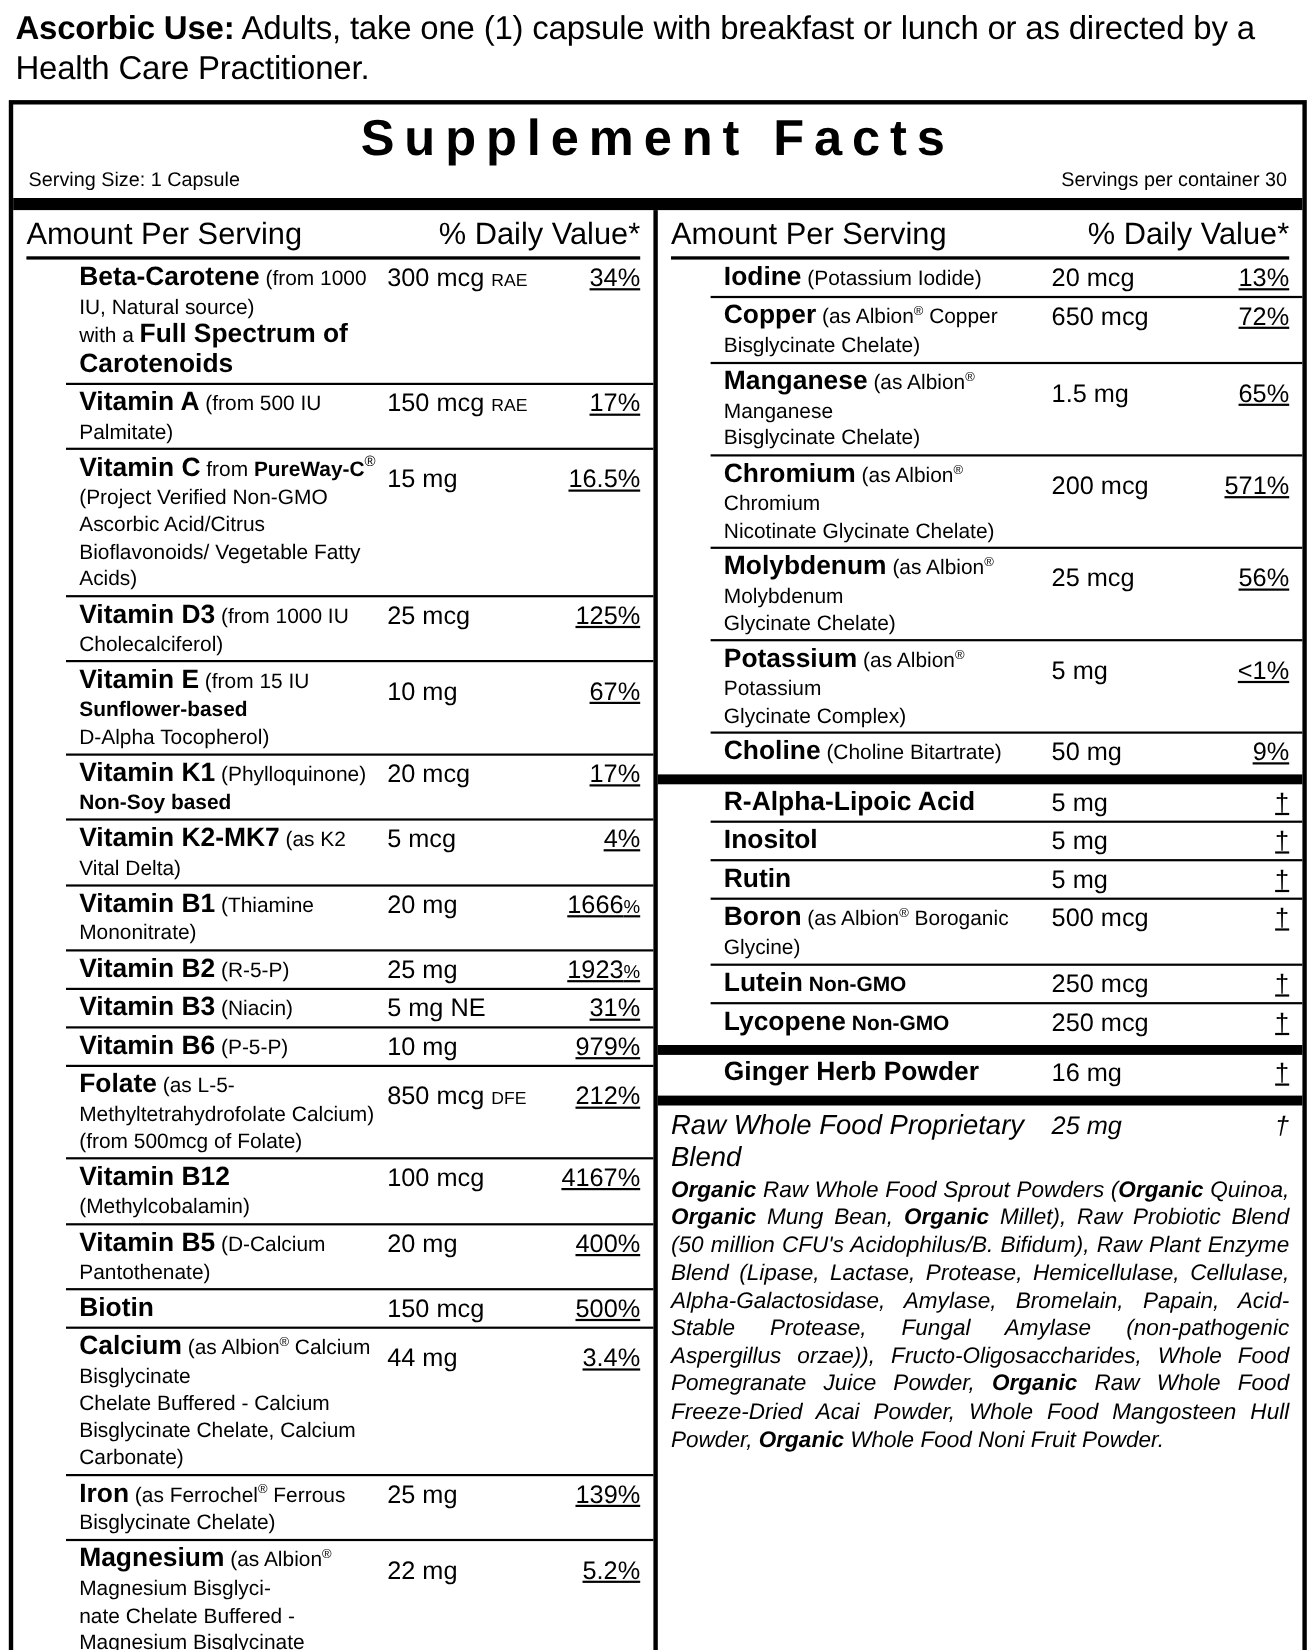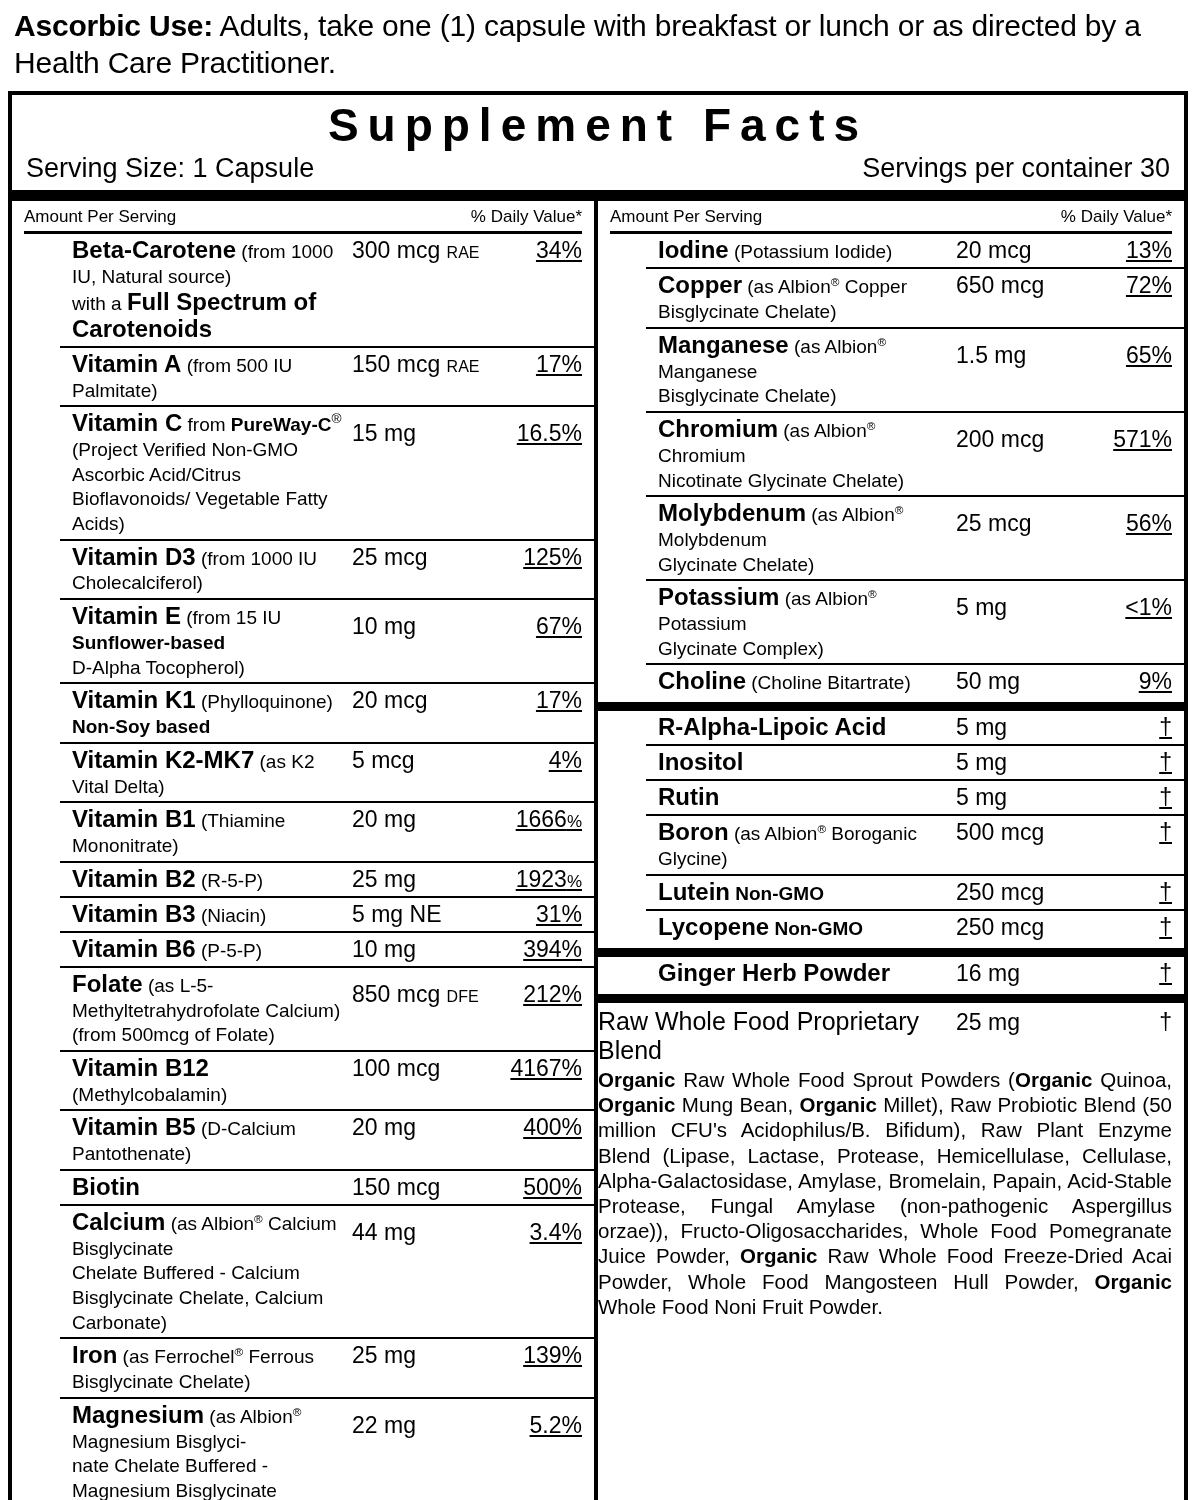--- a/index.html
+++ b/index.html
@@ -32,42 +32,42 @@
     text-align: center;
     font-size: 46px;
     font-weight: bold;
     letter-spacing: 9px;
     padding: 6px 0 2px 0;
     line-height: 1.05;
   }
   .serving-row {
     display: flex;
     justify-content: space-between;
-    font-size: 27px;
+    font-size: 18px;
     padding: 2px 14px 6px 14px;
   }
   .thickbar {
     height: 11px;
     background: #000;
     margin: 0;
   }
   .columns {
     display: flex;
     align-items: stretch;
   }
   .col {
     width: 50%;
     padding: 0 0 0 0;
   }
   .col.left { border-right: 4px solid #000; }
 
   .col-header {
     display: flex;
     justify-content: space-between;
-    font-size: 17px;
+    font-size: 28px;
     padding: 6px 12px 4px 12px;
   }
   .rule {
     border-top: 3px solid #000;
     margin: 0 12px;
   }
   .block-sep {
     height: 9px;
     background: #000;
     margin: 4px 0 0 0;
@@ -110,21 +110,22 @@
     white-space: nowrap;
     text-decoration: underline;
   }
   .row .dv .pct { font-size: 17px; }
   .row.tall .amt, .row.tall .dv { padding-top: 10px; }
 
   .col.right .row .amt { width: 130px; flex: 0 0 130px; text-align: left;}
   .col.right .row .dv { width: 86px; flex: 0 0 86px; }
 
   .blend {
-    padding: 4px 12px 6px 0;
+    padding: 4px 12px 6px 12px;
+    font-style: italic;
   }
   .blend-head {
     display: flex;
     align-items: baseline;
     font-size: 25px;
     padding-bottom: 2px;
   }
   .blend-head .nm { flex: 1 1 auto; }
   .blend-head .amt { width: 130px; flex: 0 0 130px; font-size: 23px;}
   .blend-head .dv { width: 86px; flex: 0 0 86px; text-align: right; font-size: 23px;}
@@ -208,21 +209,21 @@
               <div class="dv">1923<span class="pct">%</span></div>
             </div>
             <div class="row">
               <div class="name"><span class="big b">Vitamin B3</span><span class="sm"> (Niacin)</span></div>
               <div class="amt">5 mg NE</div>
               <div class="dv">31%</div>
             </div>
             <div class="row">
               <div class="name"><span class="big b">Vitamin B6</span><span class="sm"> (P-5-P)</span></div>
               <div class="amt">10 mg</div>
-              <div class="dv">394%</div>
+              <div class="dv">979%</div>
             </div>
             <div class="row tall">
               <div class="name"><span class="big b">Folate</span><span class="sm"> (as L-5-Methyltetrahydrofolate Calcium)</span><br><span class="sm">(from 500mcg of Folate)</span></div>
               <div class="amt">850 mcg <span class="u">DFE</span></div>
               <div class="dv">212%</div>
             </div>
             <div class="row">
               <div class="name"><span class="big b">Vitamin B12</span><span class="sm"> (Methylcobalamin)</span></div>
               <div class="amt">100 mcg</div>
               <div class="dv">4167%</div>

